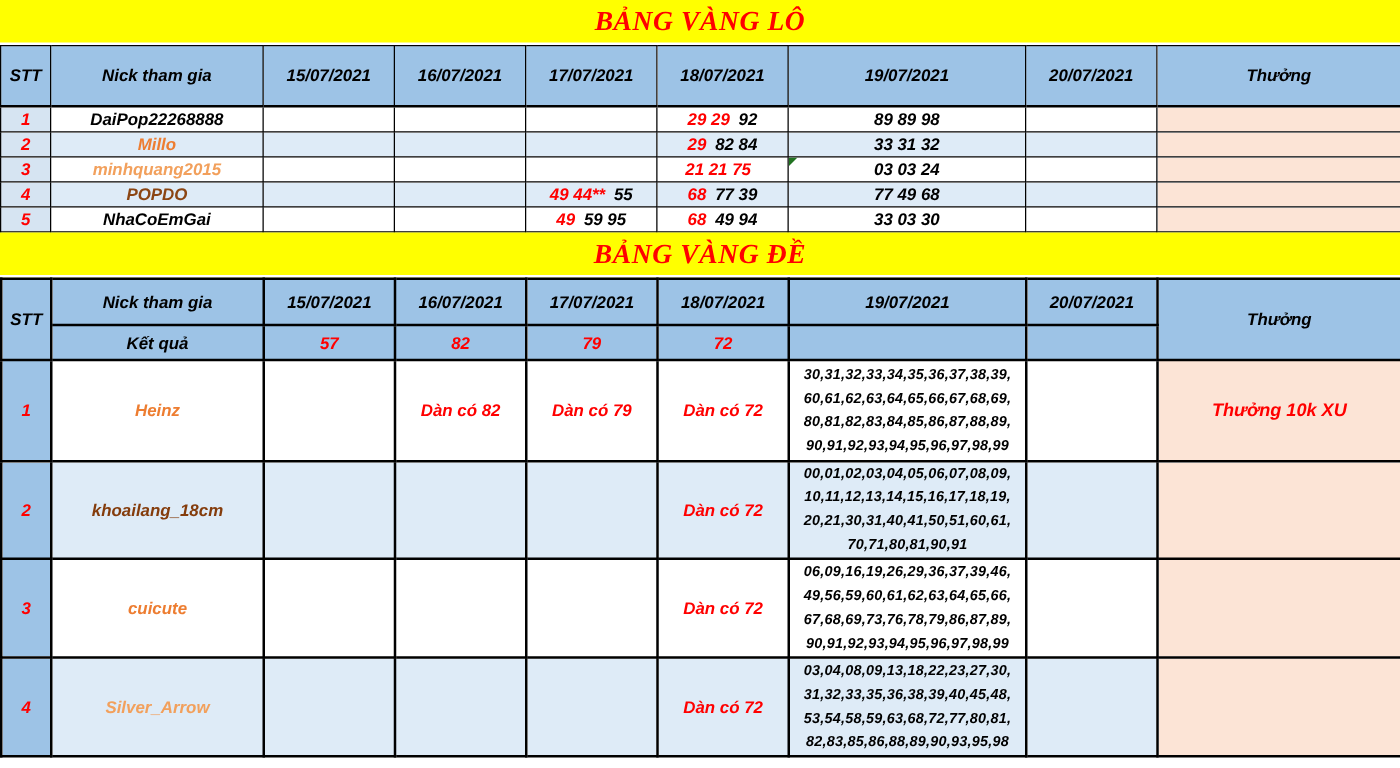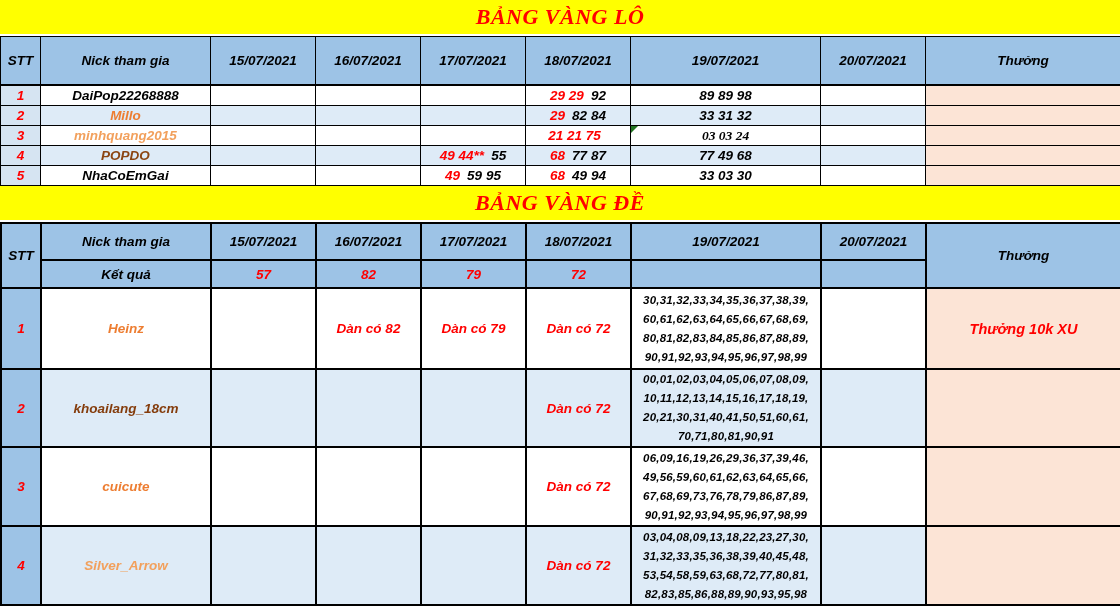--- a/index.html
+++ b/index.html
@@ -35,21 +35,21 @@
   .t-lo td.stt1{background:#D6E4F2;color:#FF0000;}
   .red{color:#FF0000;}
   .red-part{color:#FF0000;padding-right:7px;}
   .red-part:empty{padding-right:0;}
   .blk-part{color:#000;}
   td.nick-black{color:#000;}
   td.nick-orange{color:#ED7D31;}
   td.nick-lorange{color:#F2A05C;margin-left:32px;}
   td.nick-brown{color:#8B4513;}
   td.nick-dbrown{color:#843C0C;}
-  .flag-cell{position:relative;font-family:Liberation Serif, serif;}
+  .flag-cell{position:relative;}
   .flag{
     position:absolute;top:0;left:0;width:0;height:0;
     border-top:7px solid #217321;border-right:7px solid transparent;
   }
   
   .t-de .hdr2a th{background:#9DC3E6;height:35px;}
   .t-de .hdr2b th{background:#9DC3E6;height:26px;border-top:1px solid #000;}
   .t-de .thuong-h{background:#ED7D31;border-bottom:2px solid #000;}
   .t-de td,.t-de th{border-width:2px;}
   .t-de td.stt2{background:#9DC3E6;color:#FF0000;}
@@ -126,21 +126,21 @@
     <td></td>
     <td class="thuong-c"></td>
   </tr>
 
   <tr class="r-blue">
     <td class="stt1">4</td>
     <td class="nick-brown">POPDO</td>
     <td></td>
     <td></td>
     <td><span class="red-part">49 44**</span><span class="blk-part">55</span></td>
-    <td><span class="red-part">68</span><span class="blk-part">77 87</span></td>
+    <td><span class="red-part">68</span><span class="blk-part">77 39</span></td>
     <td>77 49 68</td>
     <td></td>
     <td class="thuong-c"></td>
   </tr>
 
   <tr class="r-white">
     <td class="stt1">5</td>
     <td class="nick-black">NhaCoEmGai</td>
     <td></td>
     <td></td>

